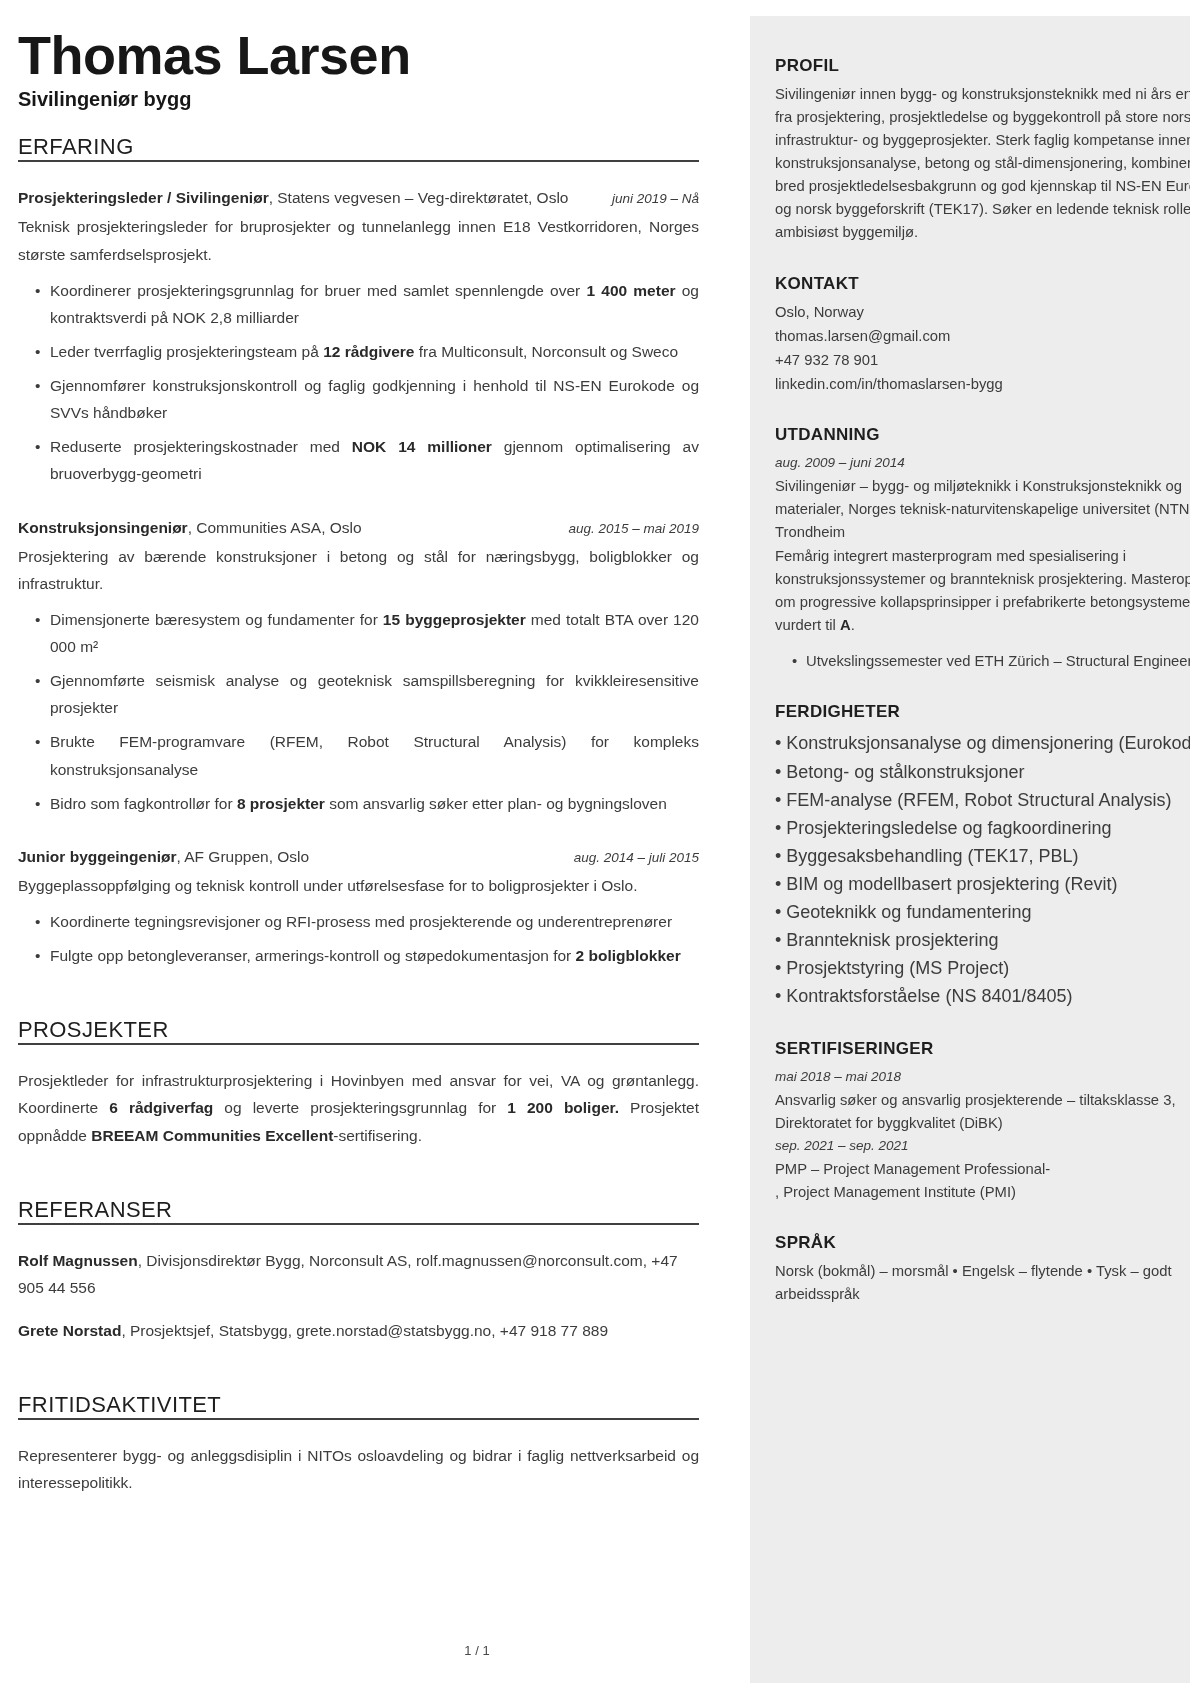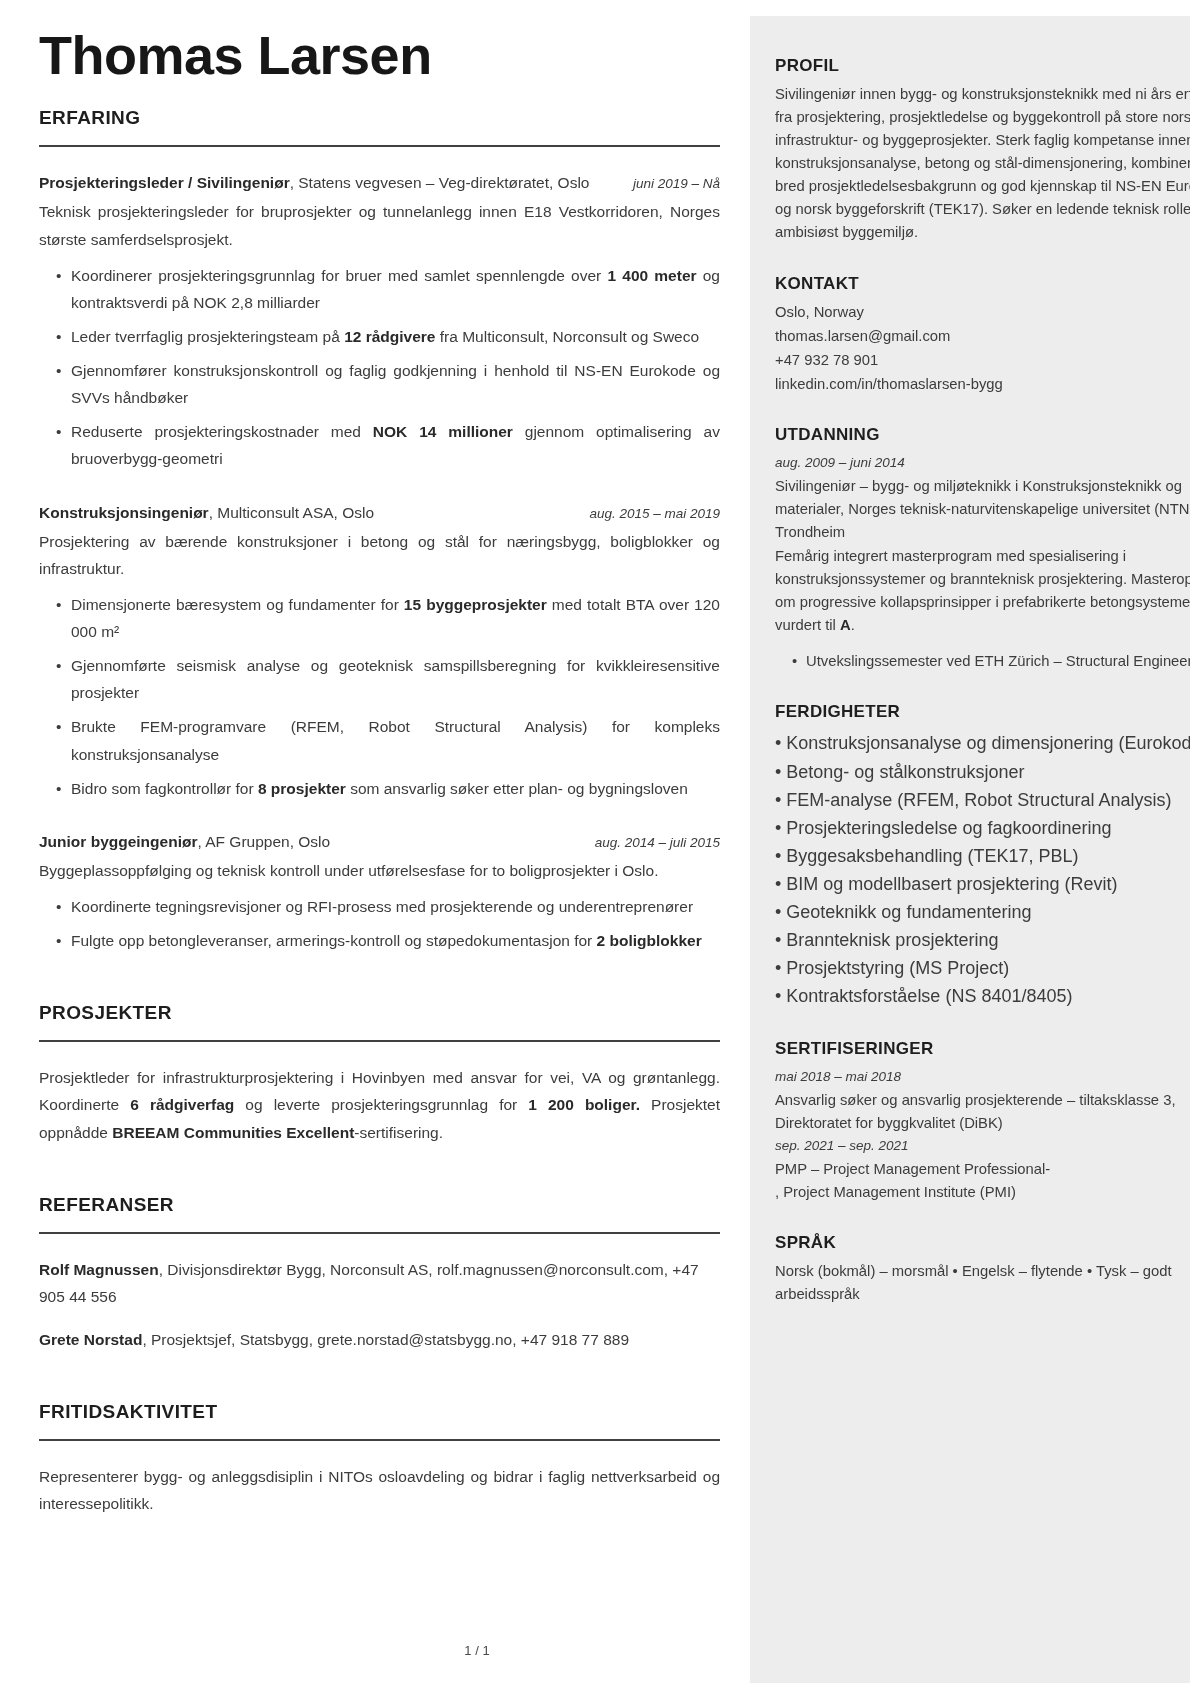--- a/index.html
+++ b/index.html
@@ -7,38 +7,38 @@
     width:1190px;height:1683px;
     background:#ffffff;
     font-family:"Liberation Sans", sans-serif;
     color:#3c3c3c;
     position:relative;
     overflow:hidden;
   }
   .b{font-weight:700;color:#2a2a2a;}
   
   .main{
-    position:absolute;left:39px;top:0;width:681px;
+    position:absolute;left:18px;top:0;width:681px;
   }
   .name{
     margin:26px 0 0;
     font-size:54px;line-height:1.08;font-weight:700;
     color:#171717;letter-spacing:-0.5px;
   }
   .subtitle{
     margin:4px 0 0;
     font-size:20px;font-weight:700;color:#171717;
   }
   .sec{margin-top:48px;}
   .sec.first{margin-top:23px;}
   .sec h2{
     margin:0;
-    font-size:19px;font-weight:700;color:#1e1e1e;
+    font-size:22px;font-weight:400;color:#1e1e1e;
     letter-spacing:0.4px;
-    padding-bottom:16px;
+    padding-bottom:0;
     border-bottom:2px solid #404040;
   }
   .job{margin-top:22px;}
   .job + .job{margin-top:26px;}
   .job-head{
     display:flex;justify-content:space-between;align-items:baseline;
   }
   .job-title{margin:0;font-size:15.5px;line-height:1.75;}
   .date{
     font-style:italic;font-size:13.5px;color:#3c3c3c;
@@ -97,41 +97,42 @@
     position:absolute;left:0;top:1643px;width:954px;
     text-align:center;font-size:13px;color:#4a4a4a;
   }
 </style>
 </head>
 <body>
 
 <div class="main">
 
   <h1 class="name">Thomas Larsen</h1>
+  <p class="subtitle">Sivilingeniør bygg</p>
 
   <section class="sec first">
     <h2>ERFARING</h2>
 
     <div class="job">
       <div class="job-head">
         <p class="job-title"><span class="b">Prosjekteringsleder / Sivilingeniør</span><span>, Statens vegvesen – Veg-direktøratet, Oslo</span></p>
         <span class="date">juni 2019 – Nå</span>
       </div>
       <p class="body-p">Teknisk prosjekteringsleder for bruprosjekter og tunnelanlegg innen E18 Vestkorridoren, Norges største samferdselsprosjekt.</p>
       <ul class="bullets">
         <li><span>Koordinerer prosjekteringsgrunnlag for bruer med samlet spennlengde over </span><span class="b">1 400 meter</span><span> og kontraktsverdi på NOK 2,8 milliarder</span></li>
         <li><span>Leder tverrfaglig prosjekteringsteam på </span><span class="b">12 rådgivere</span><span> fra Multiconsult, Norconsult og Sweco</span></li>
         <li><span>Gjennomfører konstruksjonskontroll og faglig godkjenning i henhold til NS-EN Eurokode og SVVs håndbøker</span></li>
         <li><span>Reduserte prosjekteringskostnader med </span><span class="b">NOK 14 millioner</span><span> gjennom optimalisering av bruoverbygg-geometri</span></li>
       </ul>
     </div>
 
     <div class="job">
       <div class="job-head">
-        <p class="job-title"><span class="b">Konstruksjonsingeniør</span><span>, Multiconsult ASA, Oslo</span></p>
+        <p class="job-title"><span class="b">Konstruksjonsingeniør</span><span>, Communities ASA, Oslo</span></p>
         <span class="date">aug. 2015 – mai 2019</span>
       </div>
       <p class="body-p">Prosjektering av bærende konstruksjoner i betong og stål for næringsbygg, boligblokker og infrastruktur.</p>
       <ul class="bullets">
         <li><span>Dimensjonerte bæresystem og fundamenter for </span><span class="b">15 byggeprosjekter</span><span> med totalt BTA over 120 000 m²</span></li>
         <li><span>Gjennomførte seismisk analyse og geoteknisk samspillsberegning for kvikkleiresensitive prosjekter</span></li>
         <li><span>Brukte FEM-programvare (RFEM, Robot Structural Analysis) for kompleks konstruksjonsanalyse</span></li>
         <li><span>Bidro som fagkontrollør for </span><span class="b">8 prosjekter</span><span> som ansvarlig søker etter plan- og bygningsloven</span></li>
       </ul>
     </div>

